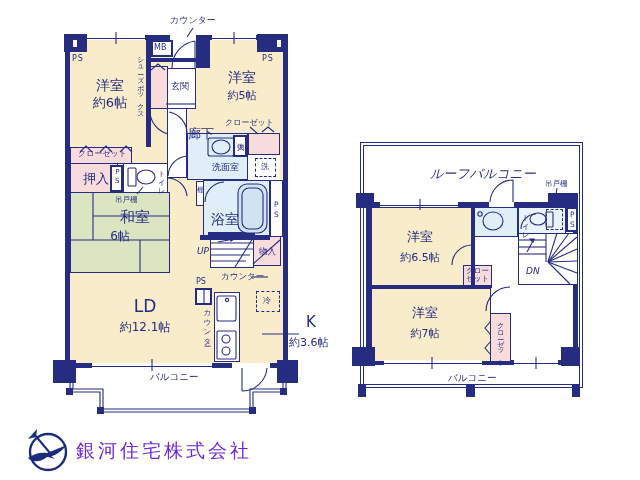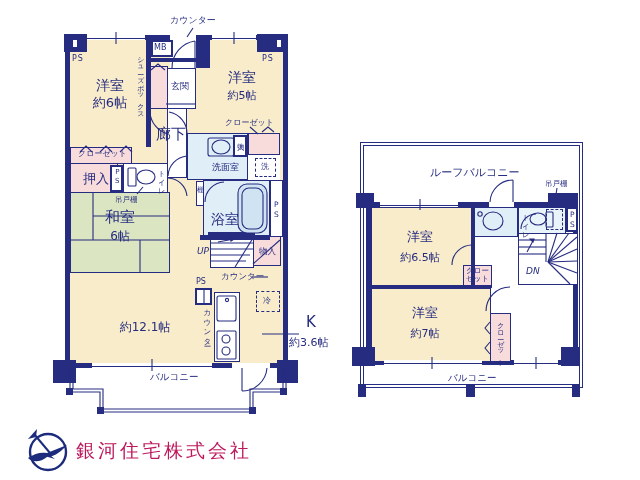--- a/index.html
+++ b/index.html
@@ -22,21 +22,21 @@
   .win{position:absolute;background:#fff;}
   .win i{position:absolute;left:0;right:0;top:50%;height:1px;background:var(--navy);}
   .lbl{position:absolute;color:var(--navy);line-height:1.05;white-space:nowrap;z-index:40;}
   .v{writing-mode:vertical-rl;text-orientation:upright;letter-spacing:1px;}
   .ctr{text-align:center;}
   .pre{white-space:pre-line;}
   .dash{position:absolute;border:1px dashed var(--navy);box-sizing:border-box;background:transparent;}
   svg.overlay{position:absolute;left:0;top:0;z-index:30;pointer-events:none;}
   .z1{z-index:1}.z2{z-index:2}.z3{z-index:3}.z4{z-index:4}
   #company-name{position:absolute;left:76px;top:438px;font-size:19px;letter-spacing:3px;
-    color:#be185d;font-weight:500;text-align:center;}
+    color:#6d28d9;font-weight:500;text-align:center;}
 </style>
 </head>
 <body>
 
 <div id="screen">
 
   <div class="fill z1" style="left:70px;top:40px;width:213px;height:323px;background:var(--cream);"></div>
   <div class="owall z2" style="left:65px;top:35px;width:223px;height:333px;"></div>
 
   <div class="fill z3" style="left:170px;top:33px;width:26px;height:37px;background:#fff;"></div>
@@ -268,47 +268,48 @@
   <div class="lbl" style="left:170px;top:16px;font-size:9px;">カウンター</div>
   <div class="lbl" style="left:72px;top:55px;font-size:8px;letter-spacing:1px;">PS</div>
   <div class="lbl" style="left:262px;top:55px;font-size:8px;letter-spacing:1px;">PS</div>
   <div class="lbl" style="left:154px;top:44px;font-size:8px;">MB</div>
   <div class="lbl v" style="left:136px;top:52px;font-size:7px;">シューズボックス</div>
   <div class="lbl" style="left:171px;top:82px;font-size:9px;">玄関</div>
   <div class="lbl ctr" style="left:80px;top:78px;width:60px;font-size:14px;">洋室</div>
   <div class="lbl ctr" style="left:80px;top:96px;width:60px;font-size:13px;">約6帖</div>
   <div class="lbl ctr" style="left:212px;top:70px;width:60px;font-size:14px;">洋室</div>
   <div class="lbl ctr" style="left:212px;top:90px;width:60px;font-size:11px;">約5帖</div>
-  <div class="lbl" style="left:156px;top:127px;font-size:15px;">廊下</div>
+  <div class="lbl" style="left:188px;top:127px;font-size:13px;">廊下</div>
   <div class="lbl" style="left:225px;top:119px;font-size:8px;">クローゼット</div>
   <div class="lbl v" style="left:236px;top:137px;font-size:7px;">物入</div>
   <div class="lbl" style="left:212px;top:163px;font-size:9px;">洗面室</div>
   <div class="lbl" style="left:261px;top:163px;font-size:8px;">洗</div>
   <div class="lbl" style="left:78px;top:150px;font-size:8px;">クローゼット</div>
   <div class="lbl" style="left:83px;top:172px;font-size:13px;">押入</div>
   <div class="lbl v" style="left:113px;top:168px;font-size:7px;">PS</div>
   <div class="lbl v" style="left:157px;top:165px;font-size:7px;">トイレ</div>
   <div class="lbl" style="left:115px;top:196px;font-size:7.5px;">吊戸棚</div>
-  <div class="lbl ctr" style="left:90px;top:210px;width:60px;font-size:15px;">和室</div>
+  <div class="lbl ctr" style="left:90px;top:210px;width:60px;font-size:15px;text-align:right;">和室</div>
   <div class="lbl ctr" style="left:90px;top:230px;width:60px;font-size:12px;">6帖</div>
   <div class="lbl" style="left:197px;top:187px;font-size:7px;">棚</div>
   <div class="lbl" style="left:211px;top:212px;font-size:14px;">浴室</div>
   <div class="lbl v" style="left:272px;top:200px;font-size:7.5px;">PS</div>
   <div class="lbl" style="left:197px;top:247px;font-size:9px;font-style:italic;">UP</div>
   <div class="lbl" style="left:259px;top:247px;font-size:8.5px;">物入</div>
   <div class="lbl" style="left:221px;top:272px;font-size:8.5px;">カウンター</div>
+  <div class="lbl ctr" style="left:110px;top:298px;width:70px;font-size:17px;">LD</div>
   <div class="lbl ctr" style="left:105px;top:321px;width:80px;font-size:12px;">約12.1帖</div>
   <div class="lbl" style="left:196px;top:278px;font-size:8px;">PS</div>
   <div class="lbl v" style="left:203px;top:304px;font-size:7.5px;">カウンター</div>
   <div class="lbl" style="left:263px;top:297px;font-size:8px;">冷</div>
   <div class="lbl" style="left:306px;top:315px;font-size:15px;">K</div>
   <div class="lbl" style="left:289px;top:337px;font-size:11px;">約3.6帖</div>
   <div class="lbl" style="left:150px;top:372px;font-size:9.5px;">バルコニー</div>
 
-  <div class="lbl" style="left:430px;top:167px;font-size:11px;">ルーフバルコニー</div>
+  <div class="lbl" style="left:430px;top:167px;font-size:13px;font-style:italic;">ルーフバルコニー</div>
   <div class="lbl" style="left:545px;top:180px;font-size:7.5px;">吊戸棚</div>
   <div class="lbl v" style="left:521px;top:209px;font-size:7px;">トイレ</div>
   <div class="lbl v" style="left:568px;top:210px;font-size:7.5px;">PS</div>
   <div class="lbl" style="left:526px;top:267px;font-size:9px;font-style:italic;">DN</div>
   <div class="lbl ctr" style="left:390px;top:230px;width:60px;font-size:13px;">洋室</div>
   <div class="lbl ctr" style="left:385px;top:252px;width:70px;font-size:11px;">約6.5帖</div>
   <div class="lbl ctr pre" style="left:463px;top:267px;width:29px;font-size:7.5px;">クロー
 ゼット</div>
   <div class="lbl ctr" style="left:395px;top:306px;width:60px;font-size:13px;">洋室</div>
   <div class="lbl ctr" style="left:395px;top:328px;width:60px;font-size:11px;">約7帖</div>

